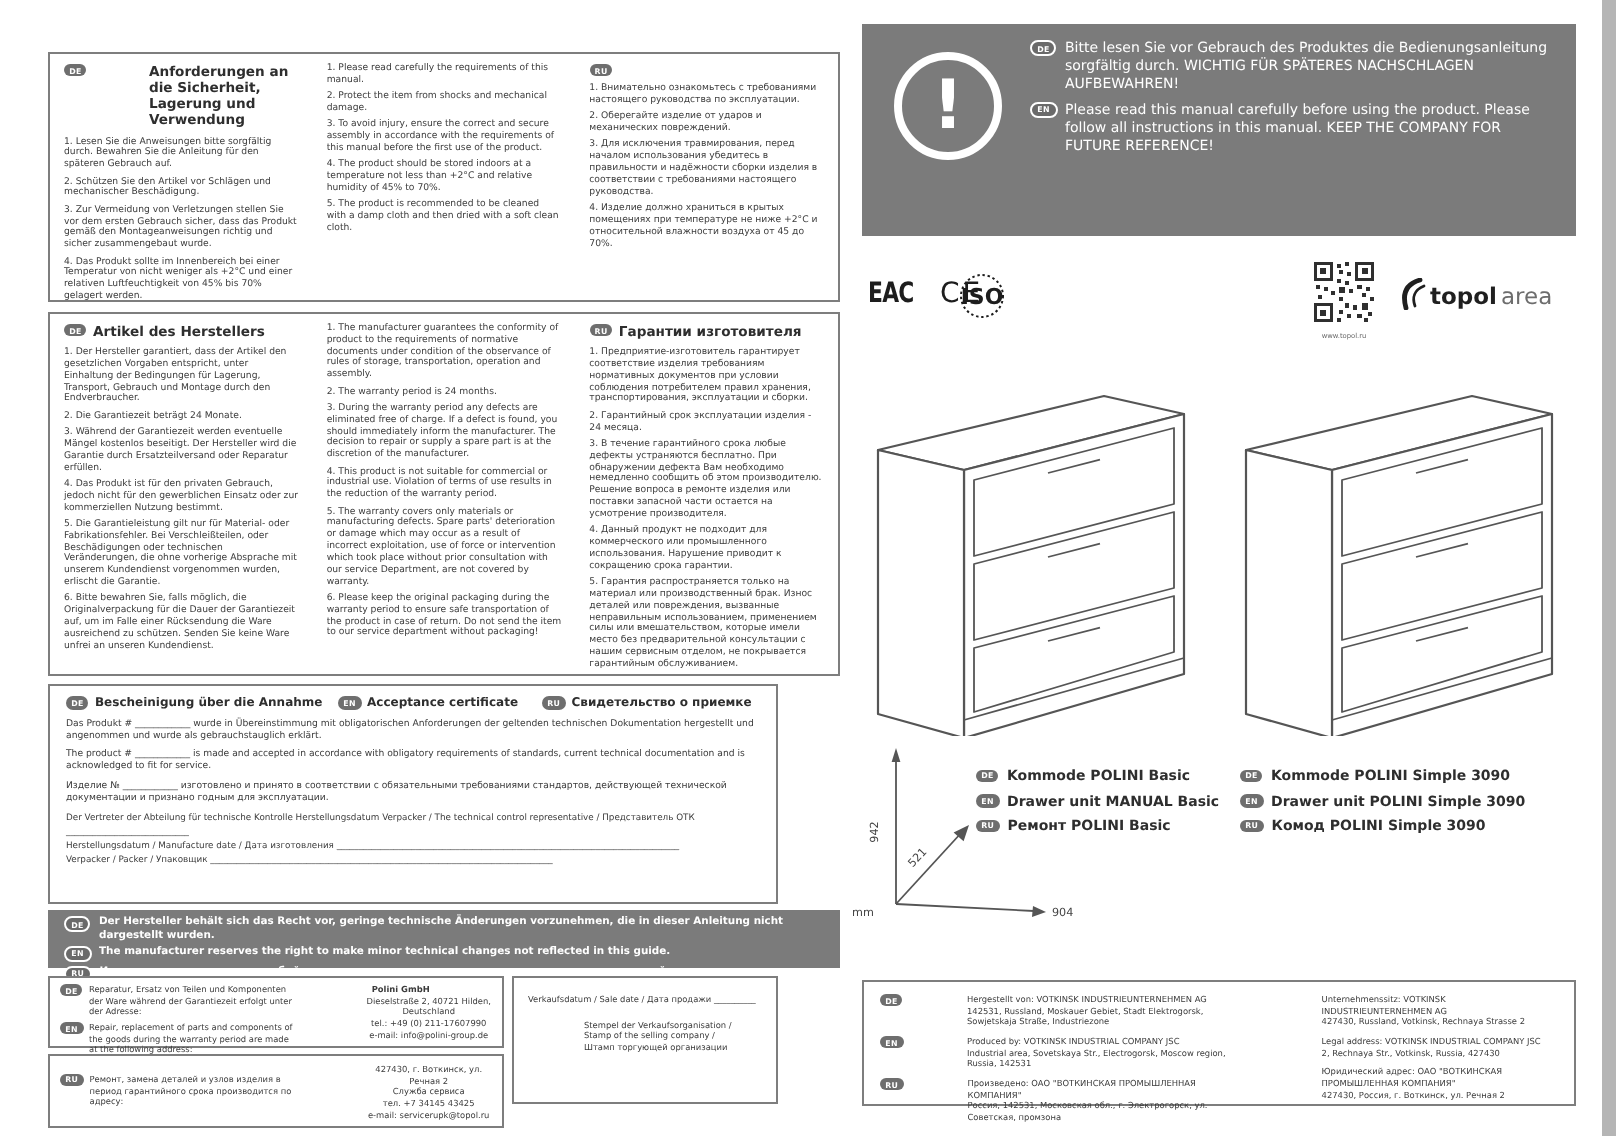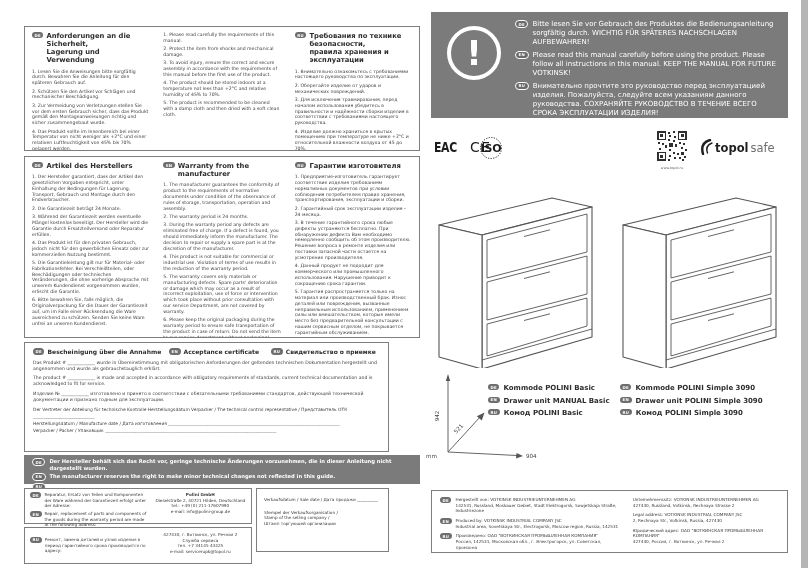--- a/index.html
+++ b/index.html
@@ -1,39 +1,39 @@
 <!DOCTYPE html>
 <html><head>
 <meta charset="utf-8">
 <style>
   html,body{margin:0;padding:0;background:#e8e8e8;}
   .page{position:relative;width:808px;height:568px;background:#fff;overflow:hidden;
         font-family:"DejaVu Sans",sans-serif;color:#3b3b3b;}
-  .pre{white-space:pre-line;}
+  .pre{white-space:pre-line;margin-left:28px;}
   .box{position:absolute;border:1px solid #7e7e7e;box-sizing:border-box;background:#fff;}
   .cols{display:flex;height:100%;}
   .col{flex:1;padding:5px 7px 4px 7px;border-right:0;overflow:hidden;}
   .col + .col{border-left:0;}
   .sec-head{margin-bottom:4px;display:flex;align-items:flex-start;gap:3px;}
   .sec-title{font-weight:bold;font-size:6.8px;line-height:1.2;color:#2e2e2e;}
   .item{font-size:4.6px;line-height:1.27;margin-bottom:2.5px;color:#3d3d3d;}
   .badge{display:inline-block;flex:none;background:#6e6e6e;color:#fff;border-radius:5px;
          font-size:3.9px;font-weight:bold;padding:0.5px 2.6px;line-height:1.3;letter-spacing:0.2px;}
   .badge.on-gray{background:#6a6a6a;border:0.8px solid #fff;}
   .banner{position:absolute;background:#7b7b7b;color:#fff;box-sizing:border-box;}
   .banner-row{display:flex;gap:4px;margin-bottom:3.5px;align-items:flex-start;}
   .banner-text{font-size:7px;font-weight:normal;line-height:1.3;}
   .notice-row{display:flex;gap:4px;align-items:flex-start;margin-bottom:1.8px;}
   .notice-text{font-size:5.2px;font-weight:bold;line-height:1.25;}
   .accept-heads{position:relative;height:12px;}
   .accept-head{position:absolute;top:0;display:flex;gap:3px;align-items:center;}
   .accept-title{font-weight:bold;font-size:6px;color:#2e2e2e;}
   .accept-par{font-size:4.6px;line-height:1.3;margin-bottom:3.5px;}
   .sig-line{font-size:4.4px;line-height:1.6;color:#3d3d3d;}
-  .caption-row{display:flex;gap:4px;align-items:flex-start;margin-bottom:4.5px;}
+  .caption-row{display:flex;gap:4px;align-items:center;margin-bottom:4.5px;}
   .caption-text{font-size:7px;font-weight:bold;color:#2e2e2e;}
   .foot-text{font-size:4.2px;line-height:1.35;}
   .foot-row{display:flex;gap:3px;margin-bottom:2px;align-items:flex-start;}
   .center{text-align:center;}
   .bold{font-weight:bold;}
   .mfr-row{display:flex;gap:4px;margin-bottom:4px;align-items:flex-start;}
   .logo-eac{position:absolute;left:434px;top:139px;font-size:14px;font-weight:800;
             letter-spacing:-0.5px;transform:scaleX(0.78);transform-origin:left;color:#1d1d1d;}
   .logo-ce{position:absolute;left:470px;top:139px;font-size:14px;font-weight:400;
            letter-spacing:1.5px;color:#1d1d1d;}
@@ -71,22 +71,20 @@
       <div class="col">
         <div class="item">1. Please read carefully the requirements of this manual.</div>
         <div class="item">2. Protect the item from shocks and mechanical damage.</div>
         <div class="item">3. To avoid injury, ensure the correct and secure assembly in accordance with the requirements of this manual before the first use of the product.</div>
         <div class="item">4. The product should be stored indoors at a temperature not less than +2°C and relative humidity of 45% to 70%.</div>
         <div class="item">5. The product is recommended to be cleaned with a damp cloth and then dried with a soft clean cloth.</div>
       </div>
       <div class="col">
         <div class="sec-head">
           <span class="badge">RU</span>
-          <div class="sec-title pre">Требования по технике безопасности,
-правила хранения и эксплуатации</div>
         </div>
         <div class="item">1. Внимательно ознакомьтесь с требованиями настоящего руководства по эксплуатации.</div>
         <div class="item">2. Оберегайте изделие от ударов и механических повреждений.</div>
         <div class="item">3. Для исключения травмирования, перед началом использования убедитесь в правильности и надёжности сборки изделия в соответствии с требованиями настоящего руководства.</div>
         <div class="item">4. Изделие должно храниться в крытых помещениях при температуре не ниже +2°С и относительной влажности воздуха от 45 до 70%.</div>
 
       </div>
     </div>
   </section>
 
@@ -98,24 +96,20 @@
           <div class="sec-title">Artikel des Herstellers</div>
         </div>
         <div class="item">1. Der Hersteller garantiert, dass der Artikel den gesetzlichen Vorgaben entspricht, unter Einhaltung der Bedingungen für Lagerung, Transport, Gebrauch und Montage durch den Endverbraucher.</div>
         <div class="item">2. Die Garantiezeit beträgt 24 Monate.</div>
         <div class="item">3. Während der Garantiezeit werden eventuelle Mängel kostenlos beseitigt. Der Hersteller wird die Garantie durch Ersatzteilversand oder Reparatur erfüllen.</div>
         <div class="item">4. Das Produkt ist für den privaten Gebrauch, jedoch nicht für den gewerblichen Einsatz oder zur kommerziellen Nutzung bestimmt.</div>
         <div class="item">5. Die Garantieleistung gilt nur für Material- oder Fabrikationsfehler. Bei Verschleißteilen, oder Beschädigungen oder technischen Veränderungen, die ohne vorherige Absprache mit unserem Kundendienst vorgenommen wurden, erlischt die Garantie.</div>
         <div class="item">6. Bitte bewahren Sie, falls möglich, die Originalverpackung für die Dauer der Garantiezeit auf, um im Falle einer Rücksendung die Ware ausreichend zu schützen. Senden Sie keine Ware unfrei an unseren Kundendienst.</div>
       </div>
       <div class="col">
-        <div class="sec-head">
-          <span class="badge">EN</span>
-          <div class="sec-title">Warranty from the manufacturer</div>
-        </div>
         <div class="item">1. The manufacturer guarantees the conformity of product to the requirements of normative documents under condition of the observance of rules of storage, transportation, operation and assembly.</div>
         <div class="item">2. The warranty period is 24 months.</div>
         <div class="item">3. During the warranty period any defects are eliminated free of charge. If a defect is found, you should immediately inform the manufacturer. The decision to repair or supply a spare part is at the discretion of the manufacturer.</div>
         <div class="item">4. This product is not suitable for commercial or industrial use. Violation of terms of use results in the reduction of the warranty period.</div>
         <div class="item">5. The warranty covers only materials or manufacturing defects. Spare parts' deterioration or damage which may occur as a result of incorrect exploitation, use of force or intervention which took place without prior consultation with our service Department, are not covered by warranty.</div>
         <div class="item">6. Please keep the original packaging during the warranty period to ensure safe transportation of the product in case of return. Do not send the item to our service department without packaging!</div>
       </div>
       <div class="col">
         <div class="sec-head">
           <span class="badge">RU</span>
@@ -212,25 +206,21 @@
 
   <div class="banner" style="left:431px;top:12px;width:357px;height:106px;padding:8px 10px;display:flex;">
     <div class="excl">!</div>
     <div>
       <div class="banner-row">
         <span class="badge on-gray">DE</span>
         <span class="banner-text">Bitte lesen Sie vor Gebrauch des Produktes die Bedienungsanleitung sorgfältig durch. WICHTIG FÜR SPÄTERES NACHSCHLAGEN AUFBEWAHREN!</span>
       </div>
       <div class="banner-row">
         <span class="badge on-gray">EN</span>
-        <span class="banner-text">Please read this manual carefully before using the product. Please follow all instructions in this manual. KEEP THE MANUAL FOR FUTURE VOTKINSK!</span>
-      </div>
-      <div class="banner-row">
-        <span class="badge on-gray">RU</span>
-        <span class="banner-text">Внимательно прочтите это руководство перед эксплуатацией изделия. Пожалуйста, следуйте всем указаниям данного руководства. СОХРАНЯЙТЕ РУКОВОДСТВО В ТЕЧЕНИЕ ВСЕГО СРОКА ЭКСПЛУАТАЦИИ ИЗДЕЛИЯ!</span>
+        <span class="banner-text">Please read this manual carefully before using the product. Please follow all instructions in this manual. KEEP THE COMPANY FOR FUTURE REFERENCE!</span>
       </div>
     </div>
   </div>
 
   <div class="logo-eac">EAC</div>
   <div class="logo-ce">CE</div>
   <div class="logo-iso">
     <svg width="38" height="24" viewBox="0 0 38 24">
       <circle cx="19" cy="12" r="10.5" fill="none" stroke="#1d1d1d" stroke-width="1" stroke-dasharray="1.2 1.4"></circle>
       <text x="19" y="16" text-anchor="middle" font-size="11" font-weight="bold" fill="#1d1d1d">ISO</text>
@@ -283,21 +273,21 @@
     </svg>
     <div class="qr-caption">www.topol.ru</div>
   </div>
 
   <div class="brand">
     <svg width="14" height="16" viewBox="0 0 14 16">
       <path d="M11,1 C4,3 2,8 4,15" fill="none" stroke="#1f1f1f" stroke-width="2.4" stroke-linecap="round"></path>
       <path d="M13,4 C8,6 7,10 8.5,14" fill="none" stroke="#1f1f1f" stroke-width="1.4" stroke-linecap="round"></path>
     </svg>
     <span class="brand-bold">topol</span>
-      <span class="brand-light">safe</span>
+      <span class="brand-light">area</span>
   </div>
 
   <svg style="position:absolute;left:0;top:0;width:0;height:0;" aria-hidden="true">
     <symbol id="chest" viewBox="0 0 170 185">
       <g fill="#fff" stroke="#555" stroke-width="1.1" stroke-linejoin="round">
         <polygon points="7,37 120,10 160,19 50,47"></polygon>
         <polygon points="50,47 160,19 160,149 50,181"></polygon>
         <polygon points="7,37 50,47 50,181 7,169"></polygon>
       </g>
       <g fill="none" stroke="#555" stroke-width="0.9" stroke-linejoin="round">
@@ -342,21 +332,21 @@
     <div class="caption-row">
       <span class="badge">DE</span>
       <span class="caption-text">Kommode POLINI Basic</span>
     </div>
     <div class="caption-row">
       <span class="badge">EN</span>
       <span class="caption-text">Drawer unit MANUAL Basic</span>
     </div>
     <div class="caption-row">
       <span class="badge">RU</span>
-      <span class="caption-text">Комод POLINI Basic</span>
+      <span class="caption-text">Ремонт POLINI Basic</span>
     </div>
   </div>
 
   <div style="position:absolute;left:620px;top:384px;">
     <div class="caption-row">
       <span class="badge">DE</span>
       <span class="caption-text">Kommode POLINI Simple 3090</span>
     </div>
     <div class="caption-row">
       <span class="badge">EN</span>

